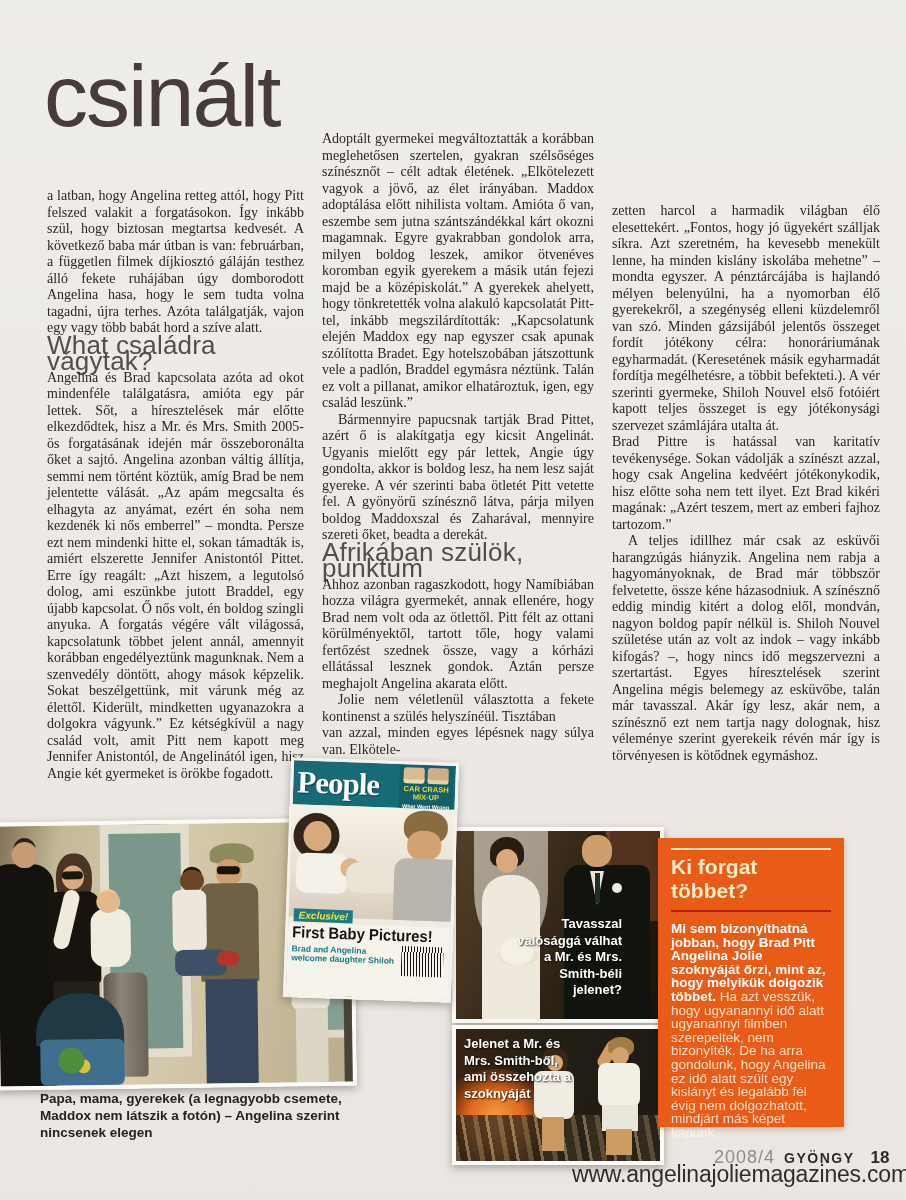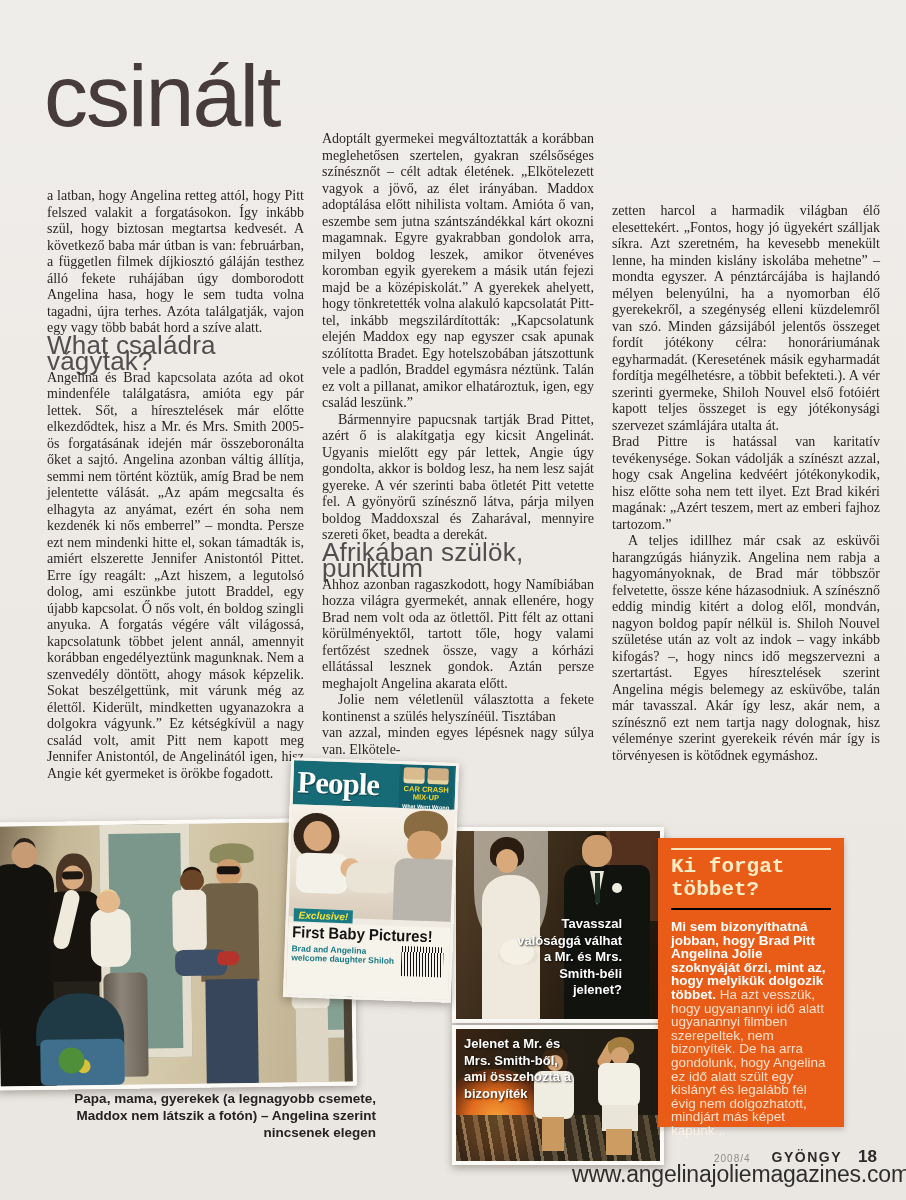--- a/index.html
+++ b/index.html
@@ -53,21 +53,21 @@
   .fam-boy-pants{left:296px;top:186px;width:32px;height:74px;background:#ddd6c4;}
   .fam-stroller-canopy{left:36px;top:168px;width:88px;height:52px;border-radius:40px 40px 0 0;background:#1f3a44;}
   .fam-stroller-body{left:40px;top:214px;width:84px;height:46px;background:#3f6f8d;border-radius:6px;}
   .fam-stroller-art{left:58px;top:222px;width:26px;height:26px;border-radius:50%;background:#4f8f3a;box-shadow:12px 6px 0 -6px #d8c23a;}
   .fam-can{left:104px;top:148px;width:44px;height:104px;border-radius:8px 8px 4px 4px;
            background:linear-gradient(90deg,#5d554a,#8d857a 40%,#6a6257);}
 
   
   .caption-dark{position:absolute;font-family:"Liberation Sans",sans-serif;font-weight:bold;
                 color:#262122;font-size:13.5px;line-height:17px;}
-  #family-caption{left:40px;top:1090px;width:336px;text-align:right;}
+  #family-caption{left:40px;top:1090px;width:336px;}
 
   
   #people-cover{left:287px;top:760px;width:162px;height:234px;transform:rotate(2deg);z-index:3;
                 border:3px solid #f6f3ec;}
   .pc-inner{position:relative;width:100%;height:100%;background:#f0ebe2;overflow:hidden;}
   .pc-inner div{position:absolute;}
   .pc-head{left:0;top:0;width:100%;height:44px;background:#176b77;}
   .pc-logo{left:4px;top:4px;font-family:"Liberation Serif",serif;font-weight:bold;font-size:31px;
            color:#fdfdfb;letter-spacing:-1px;text-shadow:1px 1px 1px rgba(0,0,0,.4);}
   .pc-teaser{left:106px;top:1px;width:54px;height:52px;background:#135f6b;}
@@ -129,30 +129,30 @@
   .sc-brad-face{left:155px;top:18px;width:18px;height:18px;border-radius:50%;background:#d3a273;}
   .sc-brad-arm{left:146px;top:10px;width:12px;height:30px;border-radius:6px;background:#cf9e6a;transform:rotate(30deg);}
   .sc-brad-tee{left:142px;top:34px;width:42px;height:44px;border-radius:8px;background:#f2efe5;}
   .sc-brad-shorts{left:146px;top:76px;width:36px;height:26px;background:#e9e5d8;}
   .sc-brad-legs{left:150px;top:100px;width:26px;height:26px;background:#cd9c62;}
   #scene-caption{left:464px;top:1036px;width:110px;}
 
   
   #kiforgat-box{position:absolute;left:658px;top:838px;width:186px;height:289px;background:#e85c17;
                 box-shadow:0 2px 6px rgba(60,20,0,.25);padding:10px 13px;box-sizing:border-box;z-index:2;}
-  .box-title{font-family:Liberation Mono, monospace;font-weight:bold;font-size:21px;color:#fcecc4;
-             padding:5px 0 7px 0;border-top:2px solid #f7e6bd;border-bottom:2px solid #000000;margin-bottom:10px;}
+  .box-title{font-family:Liberation Sans, sans-serif;font-weight:bold;font-size:21px;color:#fcecc4;
+             padding:5px 0 7px 0;border-top:2px solid #f7e6bd;border-bottom:2px solid #b91c1c;margin-bottom:10px;}
   .box-text{font-family:"Liberation Sans",sans-serif;font-size:13.5px;line-height:13.6px;}
   .box-lead{font-weight:bold;color:#ffffff;}
   .box-rest{font-weight:normal;color:rgba(255,244,232,.85);}
 
   
   #footer{position:absolute;left:714px;top:1147px;display:flex;align-items:baseline;z-index:5;}
-  .f-issue{font-size:10px;color:#8f8c88;letter-spacing:1px;}
-  .f-mag{font-size:14px;font-weight:bold;color:#2e2a2b;letter-spacing:1.5px;margin-left:21px;}
+  .f-issue{font-size:18px;color:#8f8c88;letter-spacing:1px;}
+  .f-mag{font-size:14px;font-weight:bold;color:#2e2a2b;letter-spacing:1.5px;margin-left:9px;}
   .f-page{font-size:17px;font-weight:bold;color:#2e2a2b;margin-left:16px;}
   #watermark{position:absolute;left:572px;top:1161px;font-size:23px;letter-spacing:-0.2px;
              color:rgba(28,28,28,.92);z-index:6;white-space:nowrap;}
 </style>
 </head>
 <body>
 
 <div id="page">
 
   <div class="headline">csinált</div>
@@ -273,21 +273,21 @@
       <div class="sc-ang-shirt"></div>
       <div class="sc-ang-legs"></div>
       <div class="sc-brad-arm"></div>
       <div class="sc-brad-hair"></div>
       <div class="sc-brad-face"></div>
       <div class="sc-brad-tee"></div>
       <div class="sc-brad-shorts"></div>
       <div class="sc-brad-legs"></div>
     </div>
   </div>
-  <div class="caption-white" id="scene-caption">Jelenet a Mr. és Mrs. Smith-ből, ami összehozta a bizonyíték</div>
+  <div class="caption-white" id="scene-caption">Jelenet a Mr. és Mrs. Smith-ből, ami összehozta a szoknyáját</div>
 
   <div id="kiforgat-box">
     <div class="box-title">Ki forgat többet?</div>
     <div class="box-text"><span class="box-lead">Mi sem bizonyíthatná jobban, hogy Brad Pitt Angelina Jolie szoknyáját őrzi, mint az, hogy melyikük dolgozik többet.</span><span class="box-rest"> Ha azt vesszük, hogy ugyanannyi idő alatt ugyanannyi filmben szerepeltek, nem bizonyíték. De ha arra gondolunk, hogy Angelina ez idő alatt szült egy kislányt és legalább fél évig nem dolgozhatott, mindjárt más képet kapunk...</span></div>
   </div>
 
   <div id="footer">
     <span class="f-issue">2008/4</span>
     <span class="f-mag">GYÖNGY</span>
     <span class="f-page">18</span>

